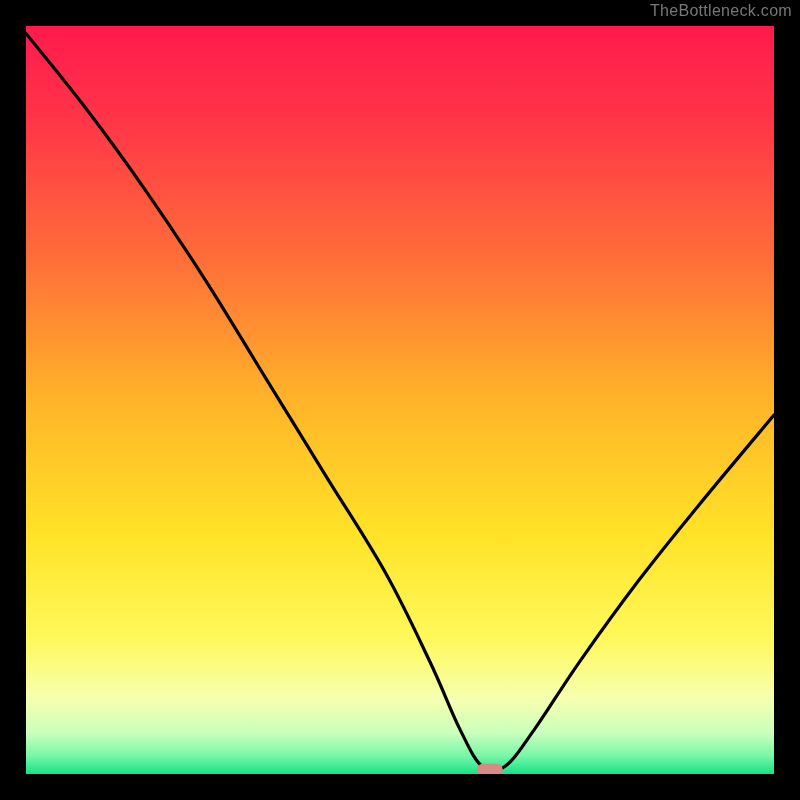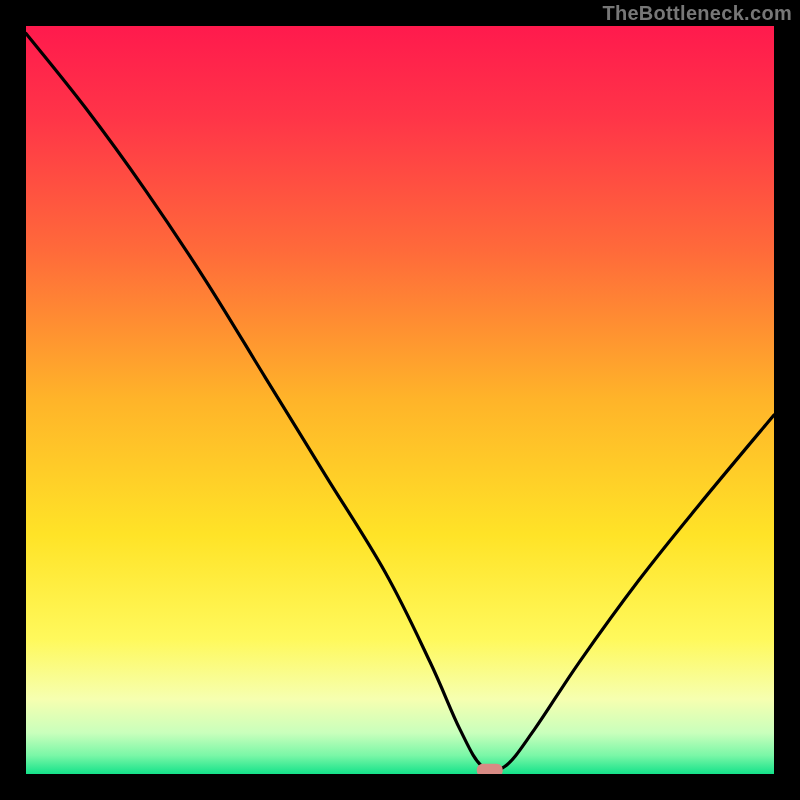--- a/index.html
+++ b/index.html
@@ -15,22 +15,22 @@
     position: relative;
     width: 800px;
     height: 800px;
     background: #000;
   }
   .watermark {
     position: absolute;
     top: 2px;
     right: 8px;
     color: #777;
-    font-size: 20px;
-    font-weight: 700;
+    font-size: 16px;
+    font-weight: 400;
     letter-spacing: 0.3px;
     z-index: 50;
   }
   .plot-wrap {
     position: absolute;
     left: 26px;
     top: 26px;
     width: 748px;
     height: 748px;
   }

